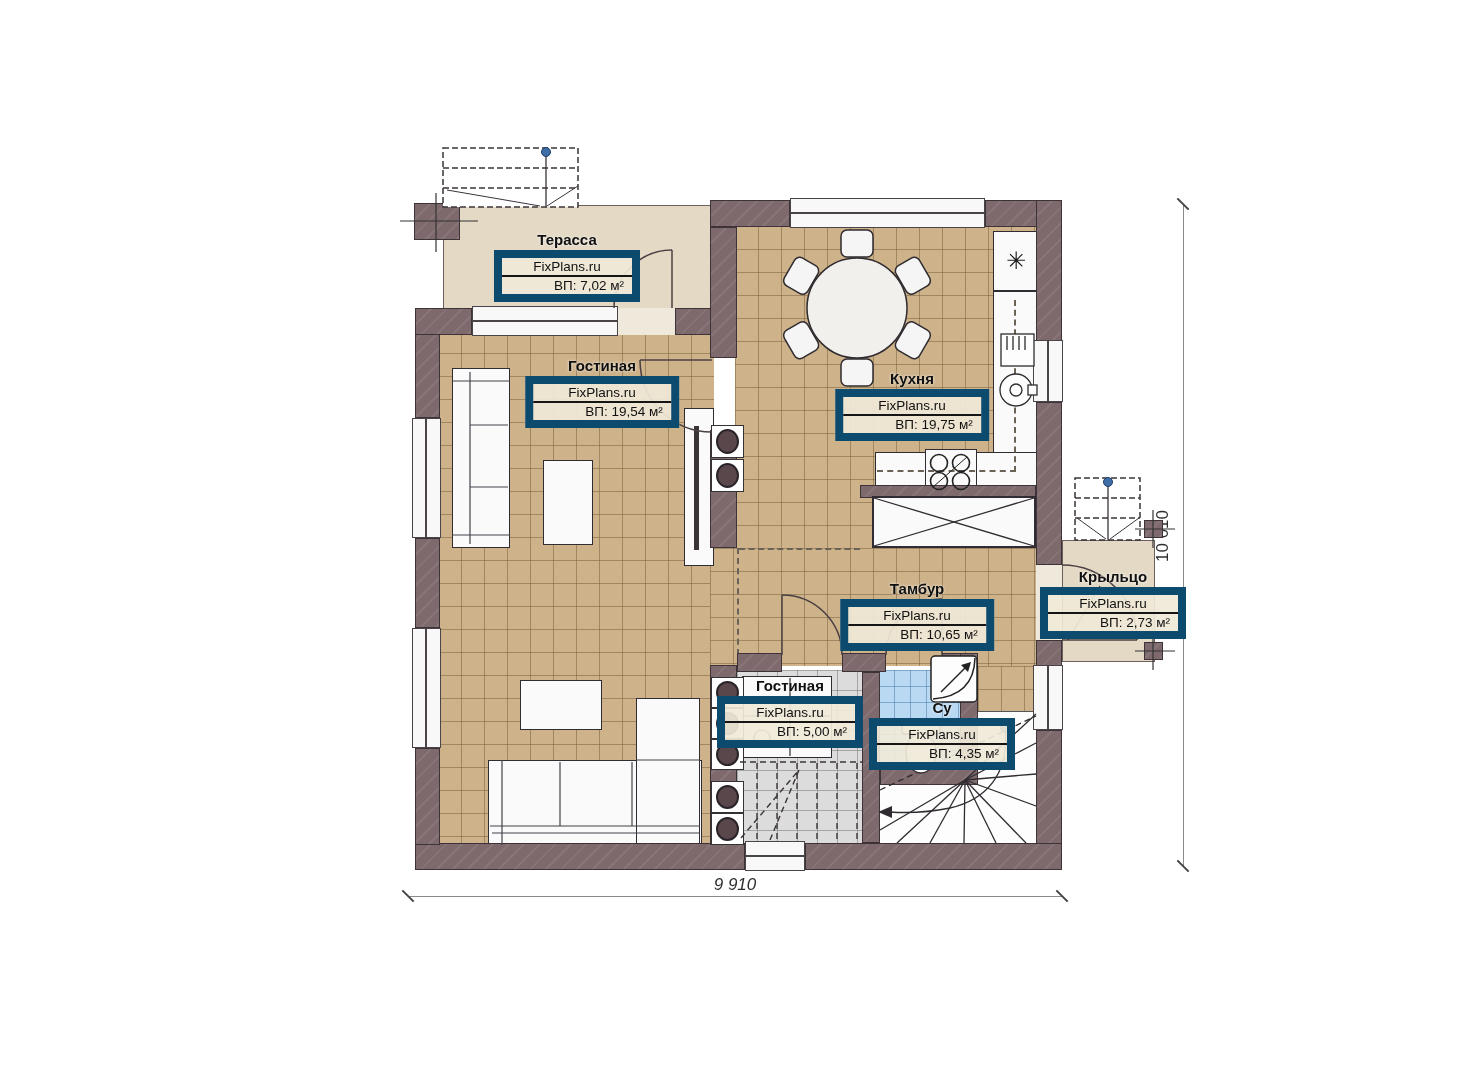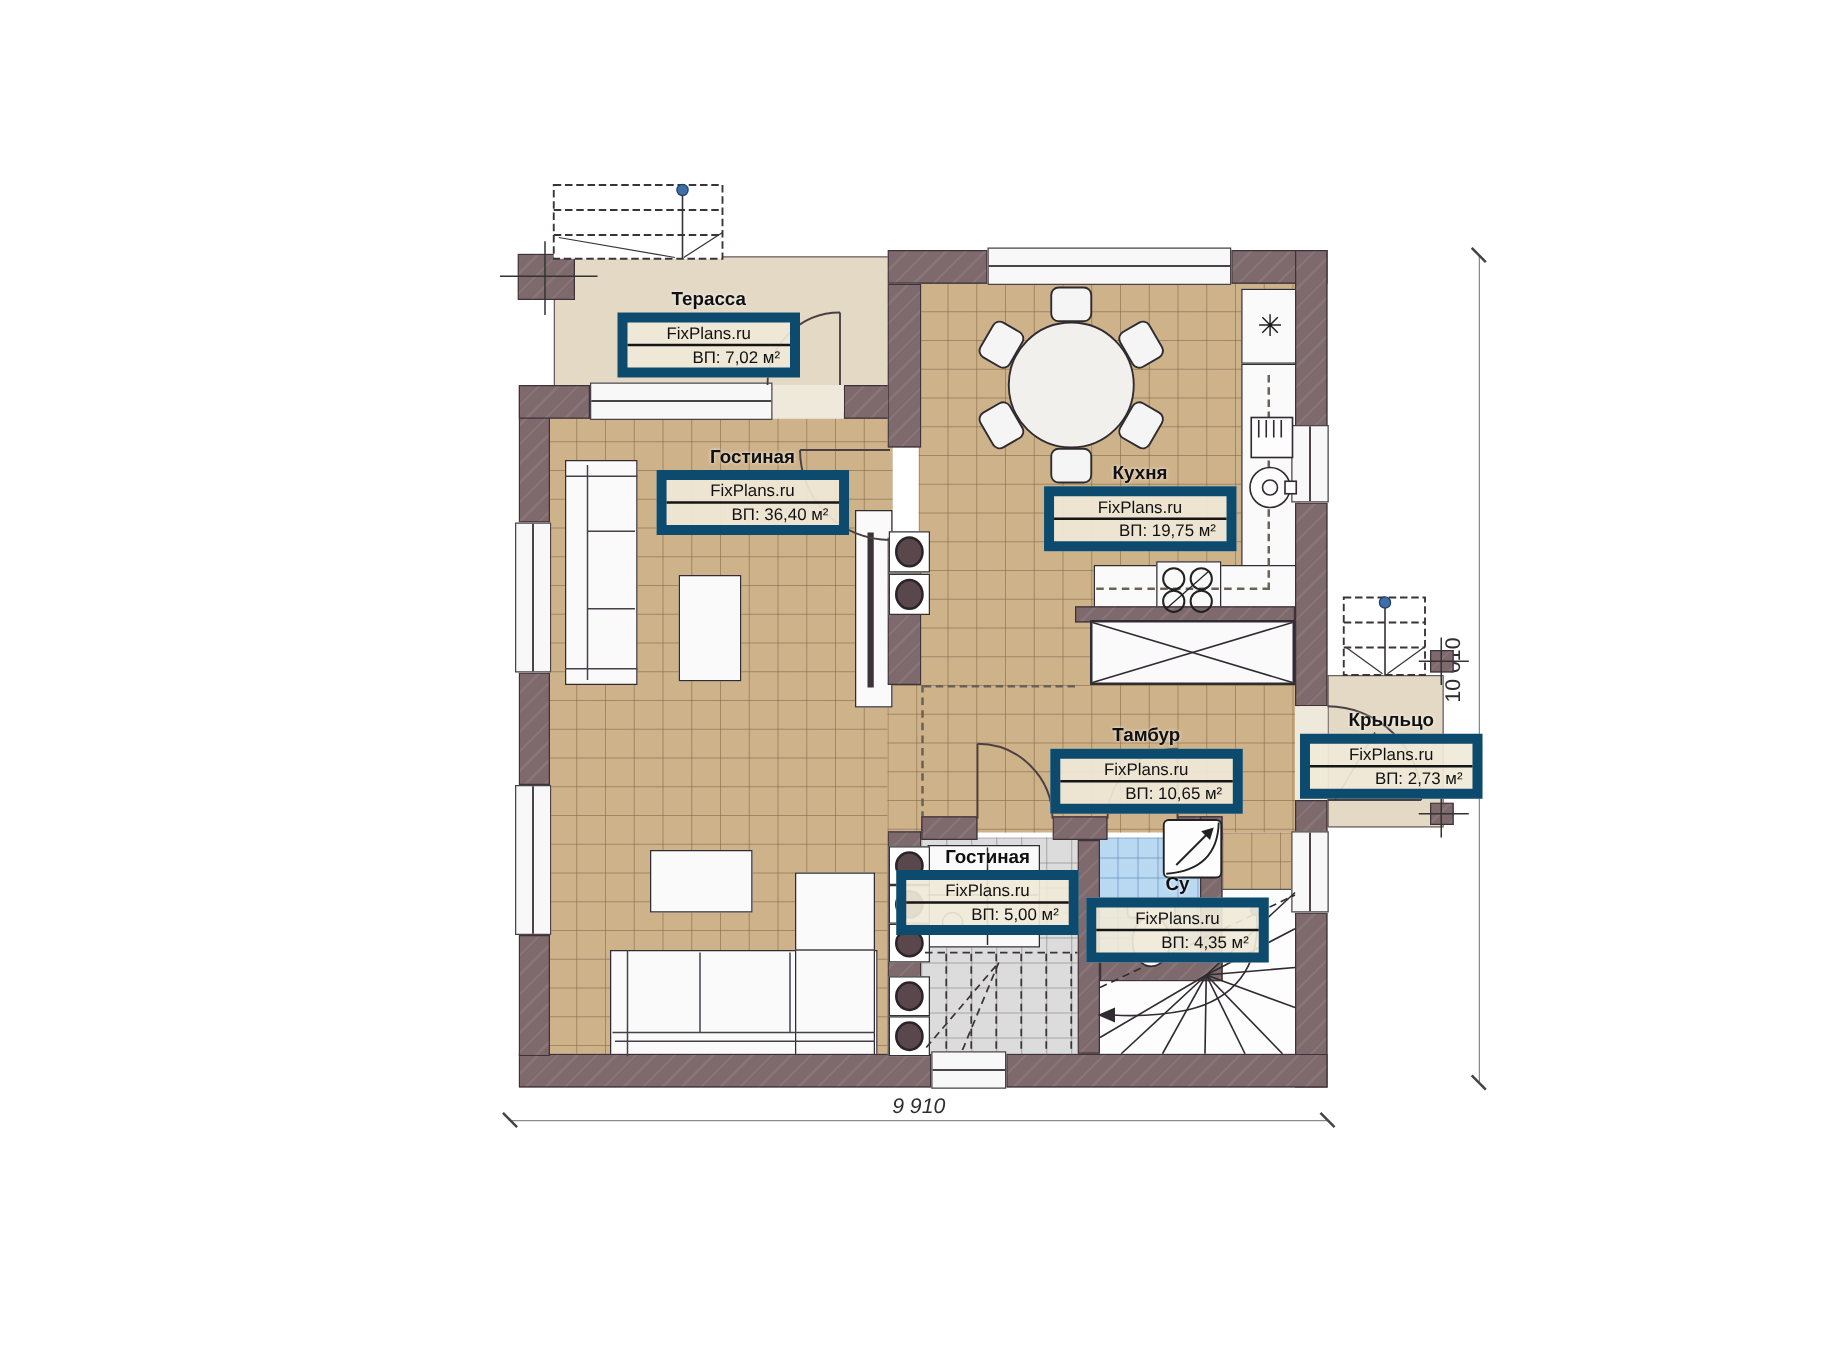--- a/index.html
+++ b/index.html
@@ -285,21 +285,21 @@
     <div class="room-name">Терасса</div>
     <div class="room-box">
       <div class="site-row">FixPlans.ru</div>
       <div class="area-row">ВП: 7,02 м²</div>
     </div>
   </div>
   <div class="room-label" style="left:602px;top:357px;">
     <div class="room-name">Гостиная</div>
     <div class="room-box">
       <div class="site-row">FixPlans.ru</div>
-      <div class="area-row">ВП: 36,40 м²</div>
+      <div class="area-row">ВП: 19,54 м²</div>
     </div>
   </div>
   <div class="room-label" style="left:912px;top:370px;">
     <div class="room-name">Кухня</div>
     <div class="room-box">
       <div class="site-row">FixPlans.ru</div>
       <div class="area-row">ВП: 19,75 м²</div>
     </div>
   </div>
   <div class="room-label" style="left:917px;top:580px;">

